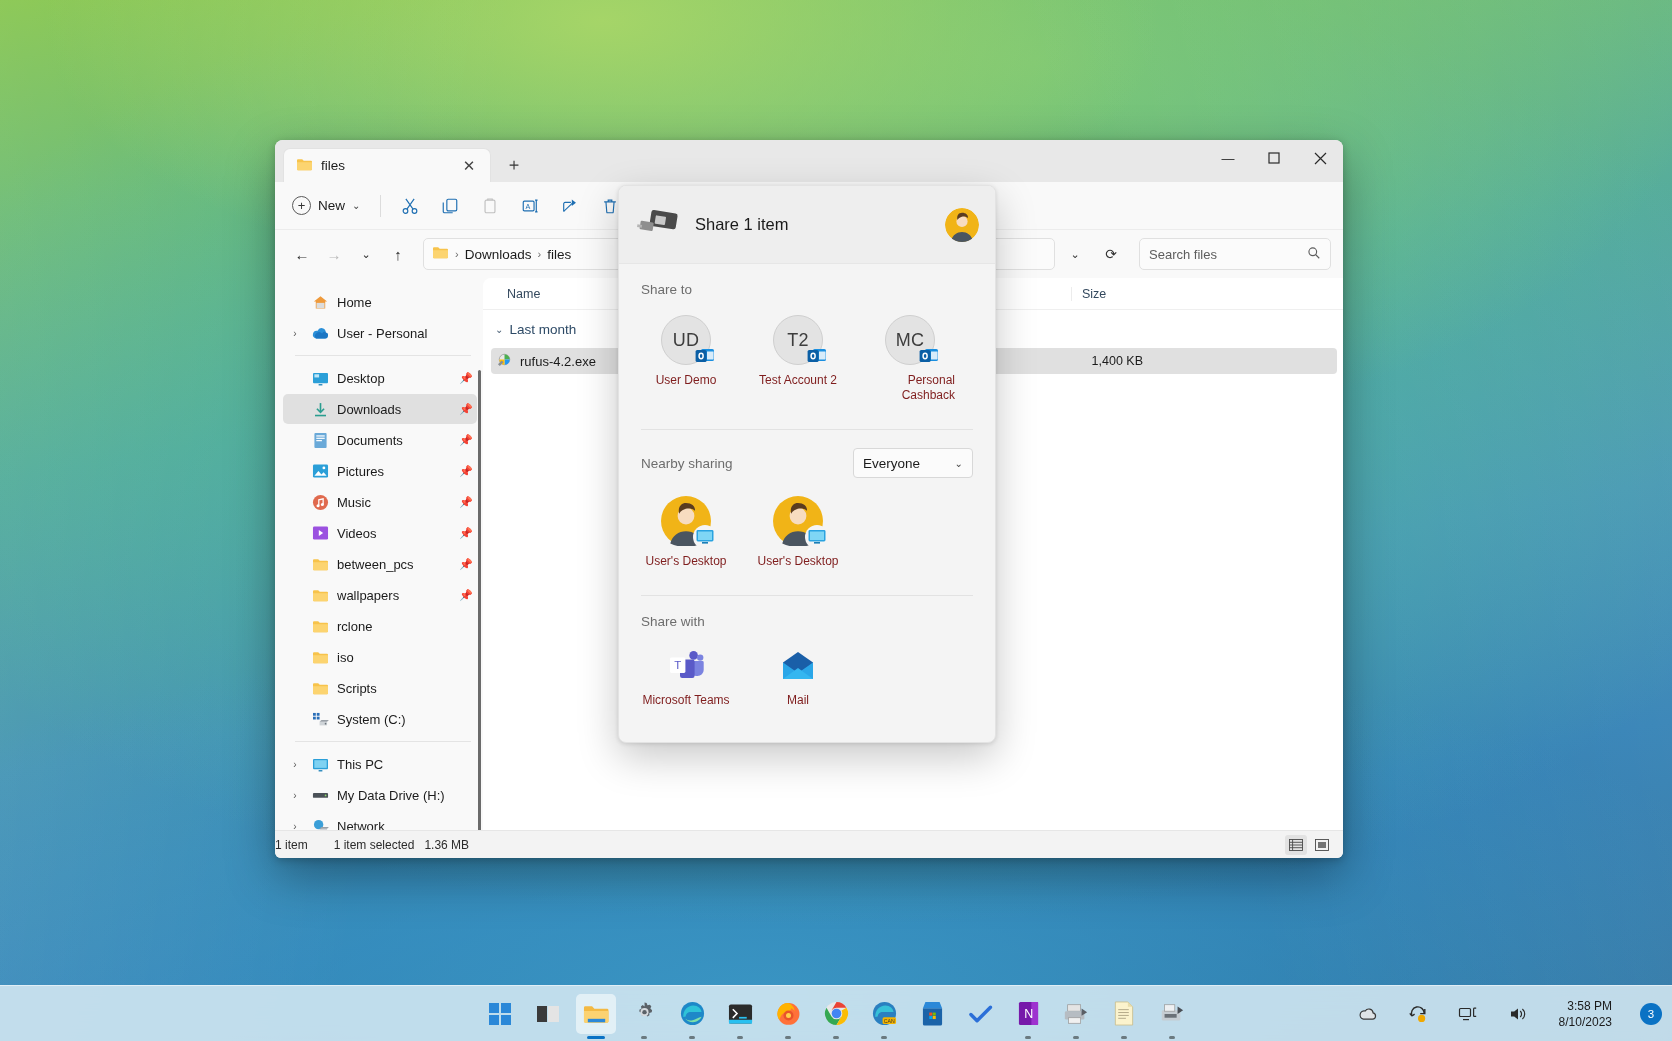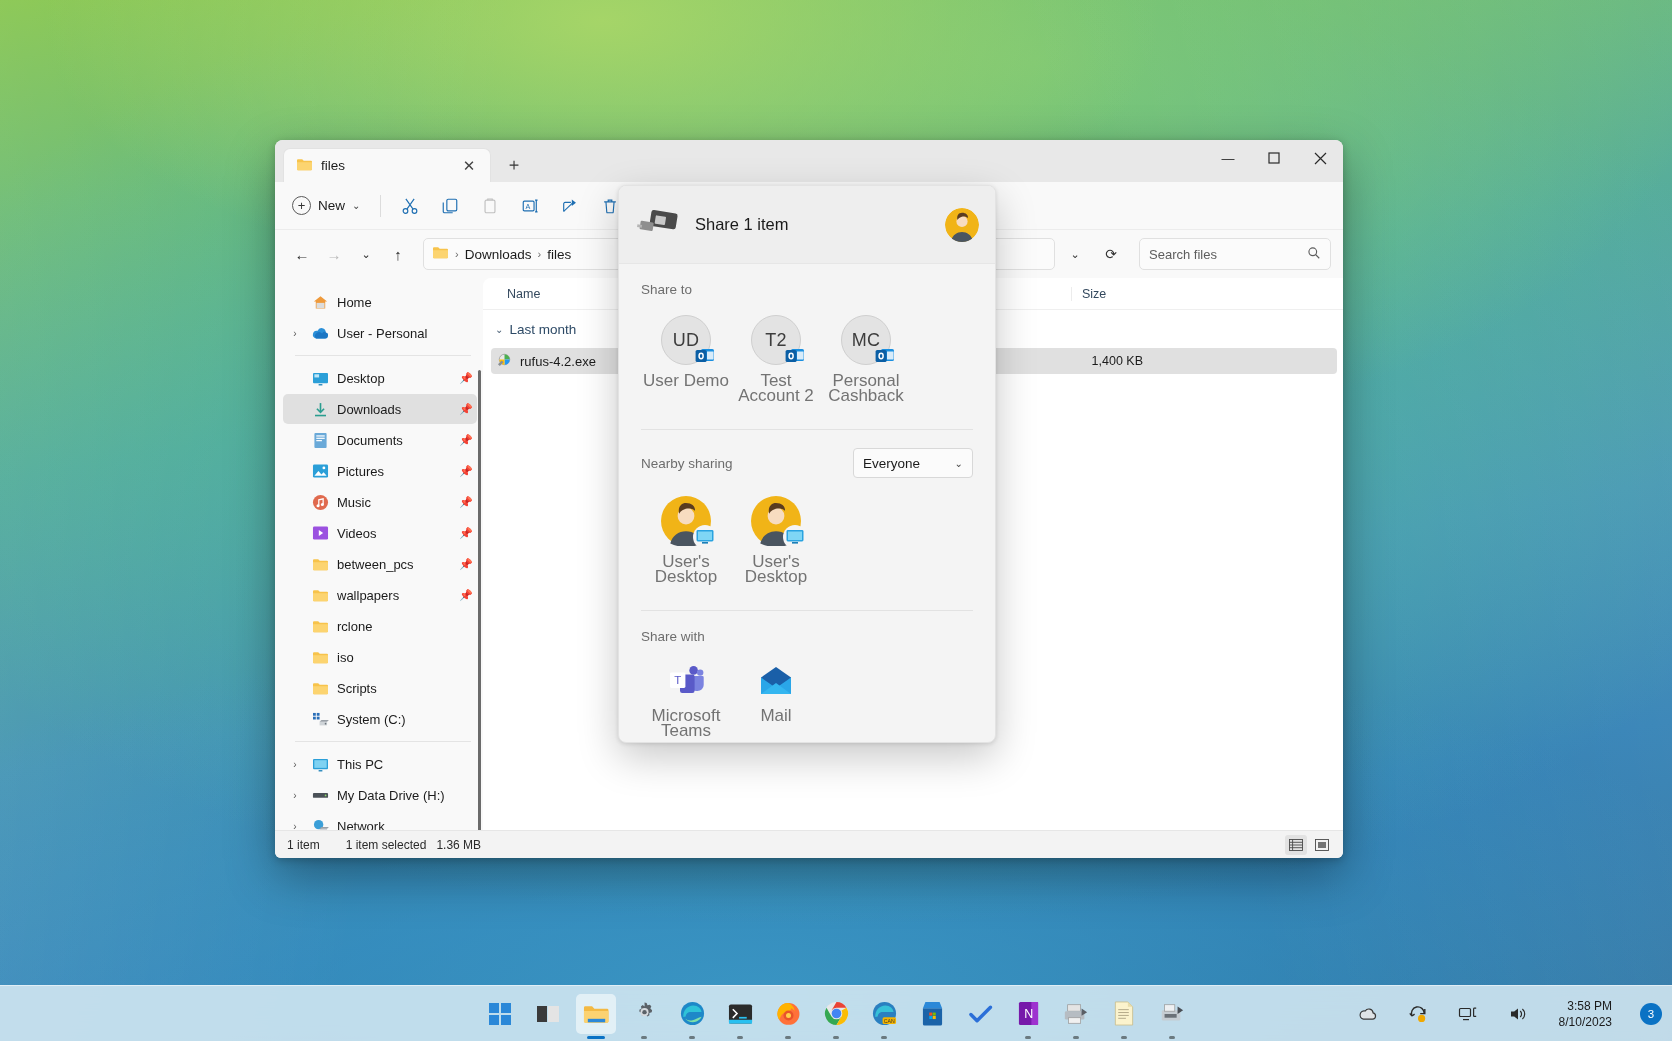--- a/index.html
+++ b/index.html
@@ -102,41 +102,41 @@
   .col-name { width: 480px; padding-left:10px; }
   .col-size { width: 92px; text-align:left; border-left:1px solid #ececec; padding-left:10px; }
   .group-row { display:flex; align-items:center; height:30px; font-size:13.5px; color:#2d4a66; padding-left: 12px; gap:6px; margin-top:4px;}
   .group-chev { font-size:10px; color:#4a6076; }
   .file-row { display:flex; align-items:center; height:26px; background:#e0e0e0; margin: 4px 6px 0 8px; border-radius:4px; font-size:13px; color:#1b1b1b;}
   .file-row .fn { width: 474px; display:flex; align-items:center; gap:8px; padding-left: 6px;}
   .file-row .fsz { width: 92px; text-align:right; padding-right: 14px; color:#1b1b1b; font-size:12.5px;}
 
   .statusbar {
     height: 28px; background:#f3f3f3; border-top:1px solid #e6e6e6; display:flex; align-items:center;
-    font-size:12px; color:#2b2b2b; padding-left: 12px; gap: 26px; flex:none; position:relative;
+    font-size:12px; color:#2b2b2b; gap: 26px; flex:none; position:relative;
   }
   .view-toggles { position:absolute; right: 10px; display:flex; gap:4px; }
   .vt { width:22px;height:20px;display:flex;align-items:center;justify-content:center;border-radius:3px;}
   .vt.active { background:#e2e2e2; }
 
   
   #share {
     position:absolute; left: 618px; top: 185px; width: 378px; height: 558px;
     background:#f4f4f4; border:1px solid #e3e3e3; border-radius: 8px;
     box-shadow: 0 14px 40px rgba(0,0,0,0.22), 0 1px 4px rgba(0,0,0,0.12);
     overflow:hidden;
   }
   .share-head { height:78px; background:#eeeeee; display:flex; align-items:center; padding: 0 16px; gap: 14px; border-bottom:1px solid #e6e6e6;}
   .share-title { font-size:16.5px; color:#1b1b1b; flex:1; }
   .share-avatar { width: 34px; height:34px; border-radius:50%; overflow:hidden; flex:none;}
   .share-sec { padding: 0 22px; }
   .sec-label { font-size: 13.5px; color:#6d6d6d; margin-top: 18px; }
-  .tiles { display:flex; margin-top: 14px; }
+  .tiles { display:flex; gap: 22px; margin-top: 14px; }
   .tile { width: 90px; display:flex; flex-direction:column; align-items:center; gap: 8px; border-radius:6px; padding: 4px 0 6px; }
-  .tile .tname { font-size:17px; color:#737373; text-align:center; line-height:15px; }
+  .tile .tname { font-size:12px; color:#7f1d1d; text-align:right; line-height:15px; }
   .ava-wrap { position:relative; width:50px; height:50px; }
   .initials {
     width:50px;height:50px;border-radius:50%;background:#e3e3e3;border:1px solid #cfcfcf;
     display:flex;align-items:center;justify-content:center; font-size:18px; color:#3d3d3d; letter-spacing:0.3px;
   }
   .badge { position:absolute; right:-5px; bottom:-2px; width:22px;height:22px;border-radius:4px; display:flex;align-items:center;justify-content:center;}
   .flyout-div { height:1px; background:#e2e2e2; margin: 20px 0 0; }
   .nearby-row { display:flex; align-items:center; justify-content:space-between; }
   .dropdown {
     width: 120px; height:30px; background:#fbfbfb; border:1px solid #d8d8d8; border-radius:4px;

